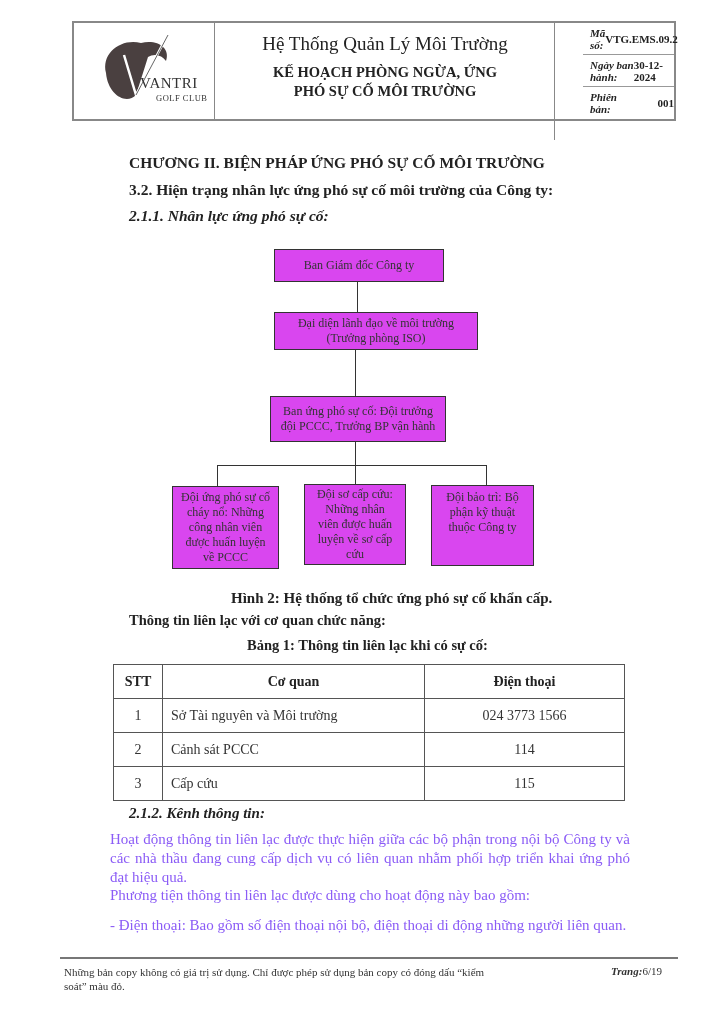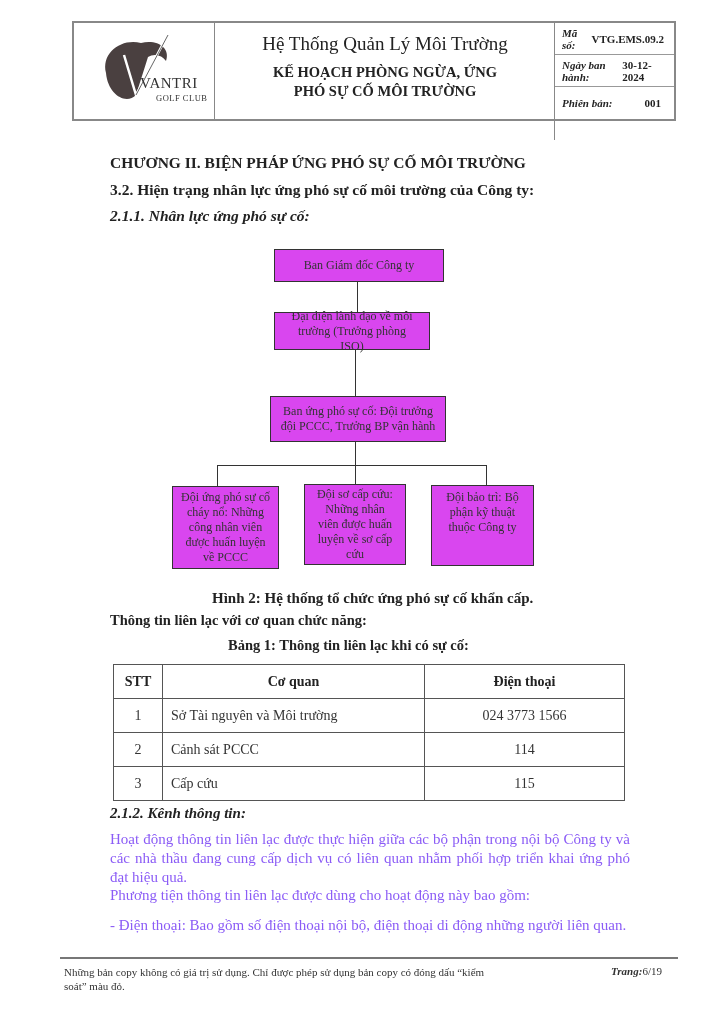--- a/index.html
+++ b/index.html
@@ -10,30 +10,30 @@
   .hdr { position:absolute; left:72px; top:21px; width:604px; height:100px;
          border:2px solid #888; box-sizing:border-box; }
   .hdr .logo { position:absolute; left:0; top:0; width:140px; height:96px;
                border-right:1.5px solid #888; }
   .hdr .mid { position:absolute; left:142px; top:0; width:338px; height:117px;
               border-right:1.5px solid #888; text-align:center; }
   .hdr .mid .sys { font-size:19px; margin-top:10px; color:#222; }
   .hdr .mid .plan { font-size:14.5px; font-weight:bold; margin-top:8px; line-height:19px; }
   .hdr .meta { position:absolute; left:481px; top:0; width:119px; height:96px; }
   .hdr .meta .row { height:32px; border-bottom:1px solid #999; box-sizing:border-box;
-                    display:flex; align-items:center; padding-left:7px; font-size:11px; }
+                    display:flex; align-items:center; padding-left:7px; font-size:11px;margin-left:28px; }
   .hdr .meta .row:last-child { border-bottom:none; }
   .hdr .meta .lbl { font-style:italic; font-weight:bold; }
   .hdr .meta .val { font-weight:bold; margin-left:auto; margin-right:10px; }
 
   .logo-mark { position:absolute; left:22px; top:10px; }
   .logo-text1 { position:absolute; left:66px; top:52px; font-size:15px; color:#333; letter-spacing:0.5px; }
   .logo-text2 { position:absolute; left:82px; top:70px; font-size:8.5px; color:#333; letter-spacing:0.5px; }
 
-  .t { position:absolute; white-space:nowrap; }
+  .t { position:absolute; white-space:nowrap;margin-left:19px; }
   .h-chap { left:110px; top:154px; font-size:15.5px; font-weight:bold; }
   .h-21 { left:110px; top:181px; font-size:15.5px; font-weight:bold; }
   .h-211 { left:110px; top:207px; font-size:15.5px; font-weight:bold; font-style:italic; }
 
   
   .box { position:absolute; border:1px solid #333; background:#d946ef; text-align:center;
          font-size:12px; line-height:15px; box-sizing:border-box; color:#333;
          display:flex; align-items:center; justify-content:center; }
   .vline { position:absolute; width:1px; background:#333; }
   .hline { position:absolute; height:1px; background:#333; }
@@ -97,21 +97,21 @@
 
 <div class="t h-chap">CHƯƠNG II. BIỆN PHÁP ỨNG PHÓ SỰ CỐ MÔI TRƯỜNG</div>
 <div class="t h-21">3.2. Hiện trạng nhân lực ứng phó sự cố môi trường của Công ty:</div>
 <div class="t h-211">2.1.1. Nhân lực ứng phó sự cố:</div>
 
 <div>
   <div class="box" style="left:274px;top:249px;width:170px;height:33px;">
     <span>Ban Giám đốc Công ty</span>
   </div>
   <div class="vline" style="left:357px;top:282px;height:30px;"></div>
-  <div class="box" style="left:274px;top:312px;width:156px;height:38px;padding:0 14px;">
+  <div class="box" style="left:274px;top:312px;width:204px;height:38px;padding:0 14px;">
     <span>Đại diện lãnh đạo về môi trường (Trưởng phòng ISO)</span>
   </div>
   <div class="vline" style="left:355px;top:350px;height:46px;"></div>
   <div class="box" style="left:270px;top:396px;width:176px;height:46px;padding:0 8px;">
     <span>Ban ứng phó sự cố: Đội trưởng đội PCCC, Trưởng BP vận hành</span>
   </div>
   <div class="vline" style="left:355px;top:442px;height:24px;"></div>
   <div class="hline" style="left:217px;top:465px;width:270px;"></div>
   <div class="vline" style="left:217px;top:465px;height:21px;"></div>
   <div class="vline" style="left:355px;top:465px;height:21px;"></div>

